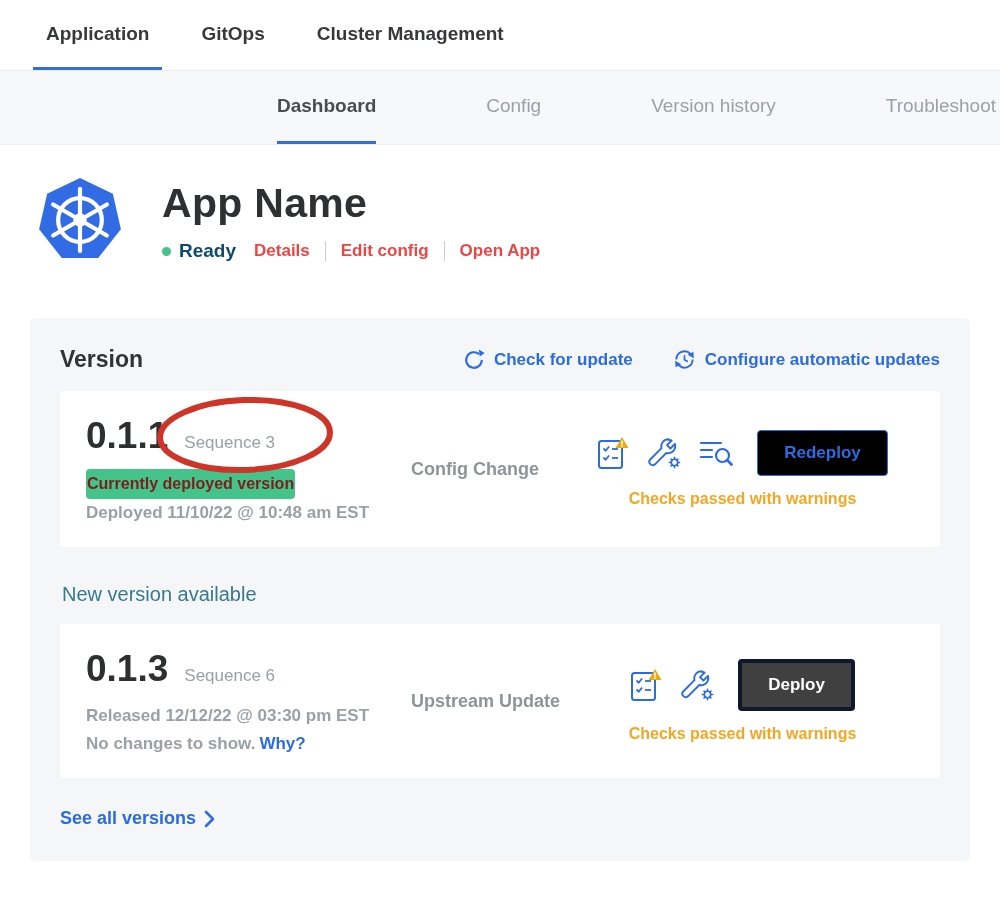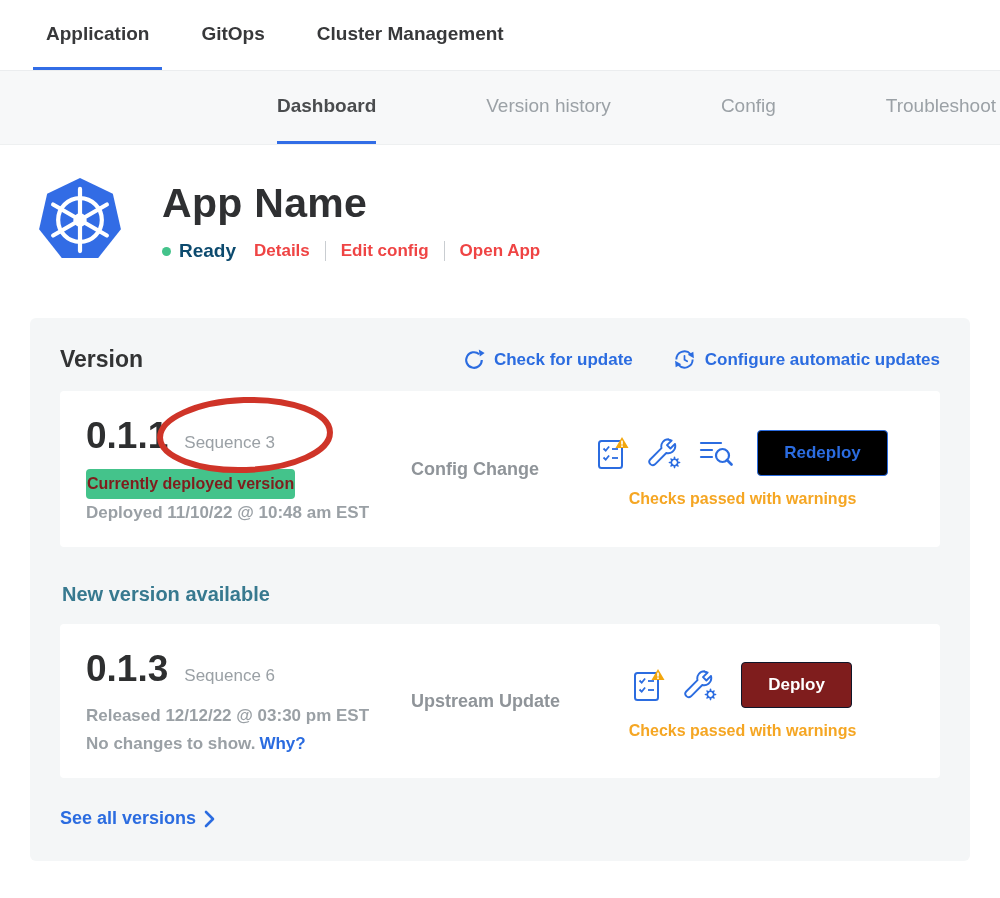--- a/index.html
+++ b/index.html
@@ -77,38 +77,38 @@
   .card-middle { width: 160px; flex: none; color: #8f9499; font-size: 18px; font-weight: 700; }
   .card-right { flex: 1; display: flex; flex-direction: column; align-items: center; gap: 14px; }
   .right-row { display: flex; align-items: center; gap: 24px; }
   .icon-group { display: flex; align-items: center; gap: 18px; }
   .icon-wrap { display: inline-flex; cursor: pointer; }
   .btn {
     font-family: inherit; font-size: 17px; font-weight: 700;
     padding: 12px 26px; border-radius: 4px; cursor: pointer;
   }
   .btn-outline { background: #000000; border: 1px solid #2b6ce0; color: #2b6ce0; }
-  .btn-solid { background: #7f1d1d; border: 1px solid #0f172a; color: #fff; }
+  .btn-solid { background: #404040; border: 4px solid #0f172a; color: #fff; }
   .checks-warning { color: #f5a623; font-size: 16px; font-weight: 700; }
-  .new-version-heading { margin: 36px 0 0 2px; color: #37798f; font-size: 20px; font-weight: 700; }
+  .new-version-heading { margin: 36px 0 0 2px; color: #37798f; font-size: 20px; font-weight: 400; }
   .see-all { display: inline-flex; align-items: center; gap: 8px; margin-top: 30px; color: #2b6ce0; font-size: 18px; font-weight: 700; cursor: pointer; }
 </style>
 </head>
 <body>
 
 <nav class="primary-nav">
   <div class="pnav-item active">Application</div>
   <div class="pnav-item">GitOps</div>
   <div class="pnav-item">Cluster Management</div>
 </nav>
 
 <nav class="secondary-nav">
   <div class="snav-item active">Dashboard</div>
+  <div class="snav-item">Config</div>
   <div class="snav-item">Version history</div>
-  <div class="snav-item">Config</div>
   <div class="snav-item">Troubleshoot</div>
 </nav>
 
 <header class="app-header">
   <div class="k8s-logo">
     <svg width="84" height="84" viewBox="0 0 100 100">
       <polygon points="50,0 89.1,18.8 98.7,61.1 71.7,95.1 28.3,95.1 1.3,61.1 10.9,18.8" fill="#326ce5"></polygon>
       <circle cx="50" cy="50" r="26" fill="none" stroke="#ffffff" stroke-width="5"></circle>
       <g stroke="#ffffff" stroke-width="5" stroke-linecap="round">
         <line x1="50" y1="50" x2="50" y2="13"></line>

